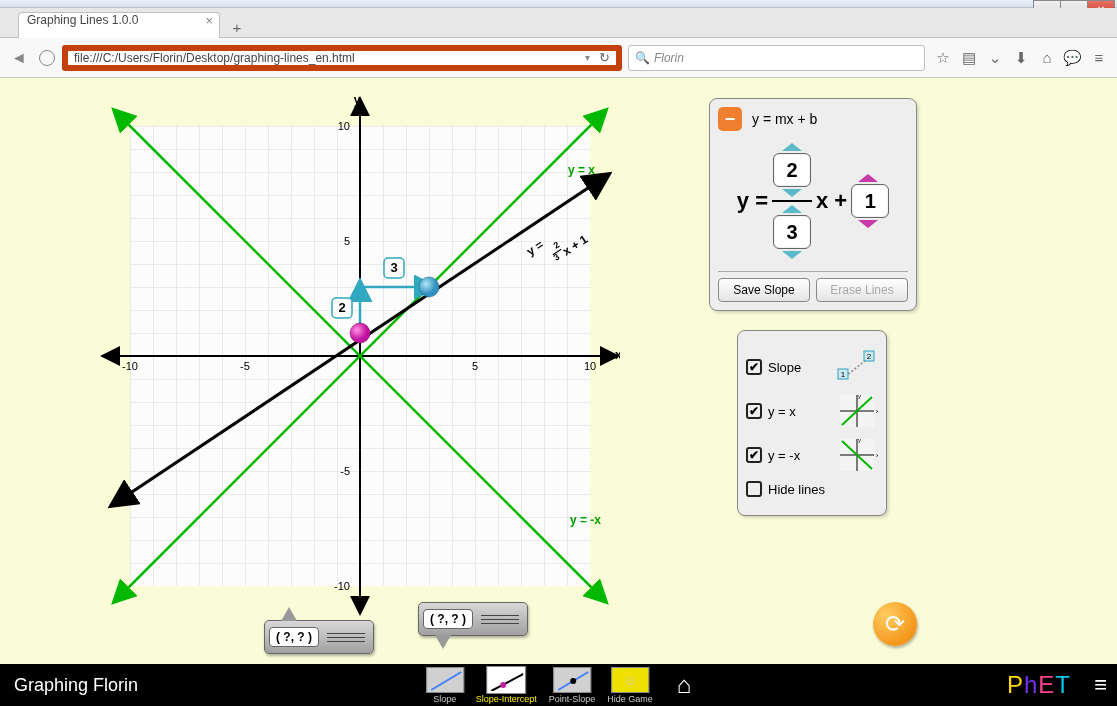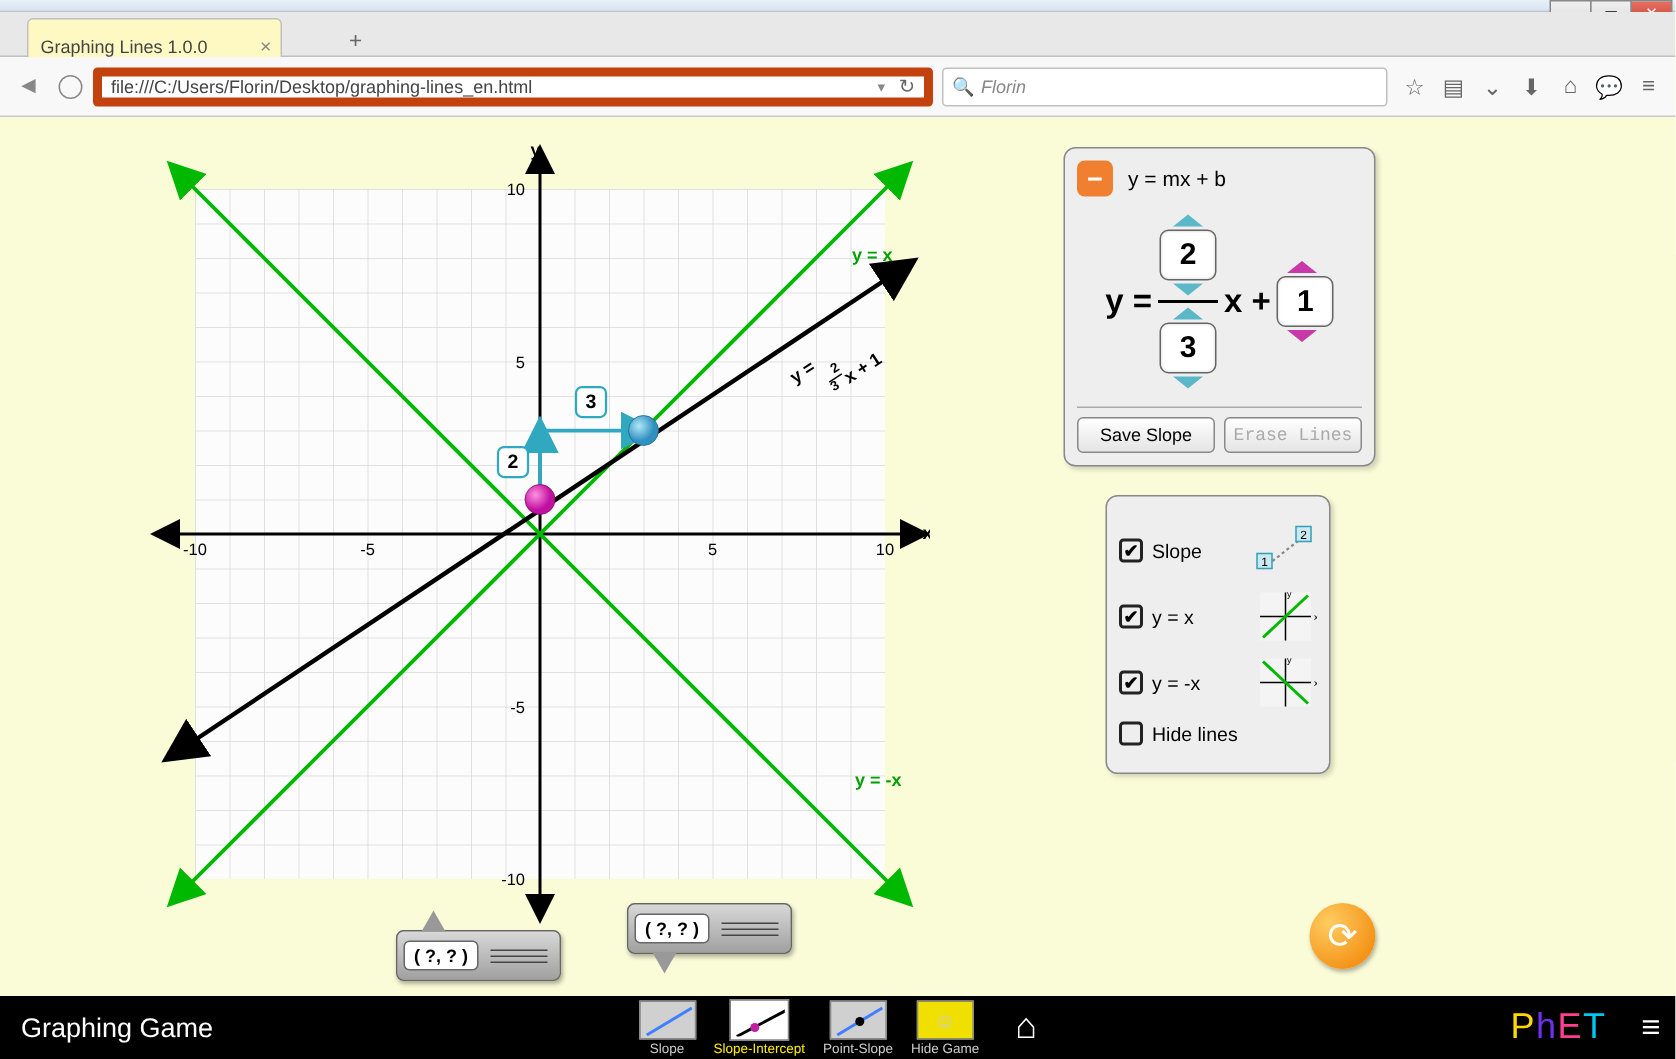--- a/index.html
+++ b/index.html
@@ -6,21 +6,21 @@
   body { font-family: Arial, sans-serif; background: #fff; overflow: hidden; width: 1117px; height: 706px; position: relative; }
 
   
   .window-chrome { position:absolute; top:0; left:0; right:0; height:8px; background: linear-gradient(#e8f0f8,#d8e4f0); border-bottom:1px solid #b8c4d0; }
   .window-controls { position:absolute; top:0; right:2px; height:18px; display:flex; }
   .win-btn { width:28px; height:18px; display:flex; align-items:center; justify-content:center; font-size:10px; border:1px solid #888; margin-left:-1px; background:linear-gradient(#f0f0f0,#d8d8d8); cursor:pointer; }
   .win-btn.close { background: linear-gradient(#e87060,#c04030); color:#fff; }
 
   
   .tab-bar { position:absolute; top:8px; left:0; right:0; height:30px; background:#e8e8e8; border-bottom:1px solid #c0c0c0; }
-  .tab { position:absolute; left:18px; top:4px; width:170px; height:26px; background:#fef9c3; border:1px solid #c0c0c0; border-bottom:none; border-top-left-radius:4px; border-top-right-radius:4px; display:flex; align-items:flex-end; padding:0 8px; font-size:12px; color:#444;}
+  .tab { position:absolute; left:18px; top:4px; width:202px; height:26px; background:#ffffff; border:1px solid #c0c0c0; border-bottom:none; border-top-left-radius:4px; border-top-right-radius:4px; display:flex; align-items:flex-start; padding:0 8px; font-size:12px; color:#444;}
   .tab-close { position:absolute; right:6px; font-size:13px; color:#888; cursor:pointer; }
   .new-tab { position:absolute; left:228px; top:10px; width:18px; height:18px; font-size:15px; color:#666; background:transparent; display:flex; align-items:center; justify-content:center; cursor:pointer; }
 
   
   .url-bar { position:absolute; top:38px; left:0; right:0; height:40px; background:#f8f8f8; border-bottom:1px solid #c8c8c8; display:flex; align-items:center; padding:0 6px; gap:2px;}
   .nav-btn { width:26px; height:26px; display:flex; align-items:center; justify-content:center; color:#888; font-size:16px; cursor:pointer; border-radius:3px;}
   .globe { width:16px; height:16px; border:1px solid #888; border-radius:50%; position:relative; }
   .url-input { flex:0 0 560px; height:26px; border:6px solid #c2410c; border-radius:3px; background:#fff; display:flex; align-items:center; padding:0 6px; font-size:12px; color:#444; position:relative;}
   .url-input .dd { position:absolute; right:26px; color:#888; font-size:10px; }
   .url-input .reload { position:absolute; right:6px; color:#666; font-size:13px; }
@@ -45,21 +45,21 @@
   .spinner { width:38px; height:34px; background:#fff; border:1px solid #666; border-radius:6px; display:flex; align-items:center; justify-content:center; font-size:20px; font-weight:bold; position:relative; box-shadow:inset 0 0 2px rgba(0,0,0,0.2);}
   .spinner.intercept { margin-left:4px; }
   .arrow-up, .arrow-down { width:0; height:0; border-left:10px solid transparent; border-right:10px solid transparent; cursor:pointer; margin:2px;}
   .arrow-up.teal { border-bottom:8px solid #5ab8c8; }
   .arrow-down.teal { border-top:8px solid #5ab8c8; }
   .arrow-up.mag { border-bottom:8px solid #c838a8; }
   .arrow-down.mag { border-top:8px solid #c838a8; }
   .frac-line { width:40px; height:2px; background:#000; margin:1px 0;}
   .eq-buttons { border-top:1px solid #aaa; padding-top:6px; display:flex; gap:6px; }
   .eq-buttons button { flex:1; height:24px; font-size:12px; background:linear-gradient(#fff,#e4e4e4); border:1px solid #888; border-radius:4px; cursor:pointer;}
-  .eq-buttons button:disabled { color:#aaa;font-family:Liberation Mono, monospace; }
+  .eq-buttons button:disabled { color:#aaa; }
 
   
   .opt-panel { position:absolute; right:230px; top:252px; width:150px; background:#eeeeee; border:1px solid #888; border-radius:8px; padding:10px 8px; box-shadow: 2px 2px 3px rgba(0,0,0,0.15);}
   .opt-row { display:flex; align-items:center; gap:6px; margin:8px 0; font-size:13px;}
   .checkbox { width:16px; height:16px; border:2px solid #222; border-radius:3px; display:flex; align-items:center; justify-content:center; font-size:12px; cursor:pointer; font-weight:bold;}
   .mini-graph { width:42px; height:36px; margin-left:auto;}
 
   
   .reset-btn { position:absolute; right:200px; bottom:60px; width:44px; height:44px; border-radius:50%; background:radial-gradient(circle at 30% 30%, #ffcc60, #f08000); box-shadow:1px 2px 3px rgba(0,0,0,0.3); display:flex; align-items:center; justify-content:center; cursor:pointer; color:#fff; font-size:24px;}
 
@@ -299,21 +299,21 @@
     <div class="pt-pointer"></div>
     <div class="pt-label">( ?, ? )</div>
     <div class="pt-lines">
         <div></div>
         <div></div>
         <div></div>
       </div>
   </div>
 
   <div class="bottom-nav">
-    <div class="app-title">Graphing Game</div>
+    <div class="app-title">Graphing Florin</div>
     <div class="nav-center">
       <div class="nav-item">
         <div class="nav-thumb"><svg width="38" height="26">
               <line x1="4" y1="22" x2="34" y2="4" stroke="#4080ff" stroke-width="2"></line>
             </svg></div>
         <span>Slope</span>
       </div>
       <div class="nav-item active">
         <div class="nav-thumb" style="background:#fff; border:2px solid #fff; outline:1px solid #888;"><svg width="38" height="26">
               <line x1="2" y1="22" x2="36" y2="4" stroke="#000" stroke-width="2"></line>

